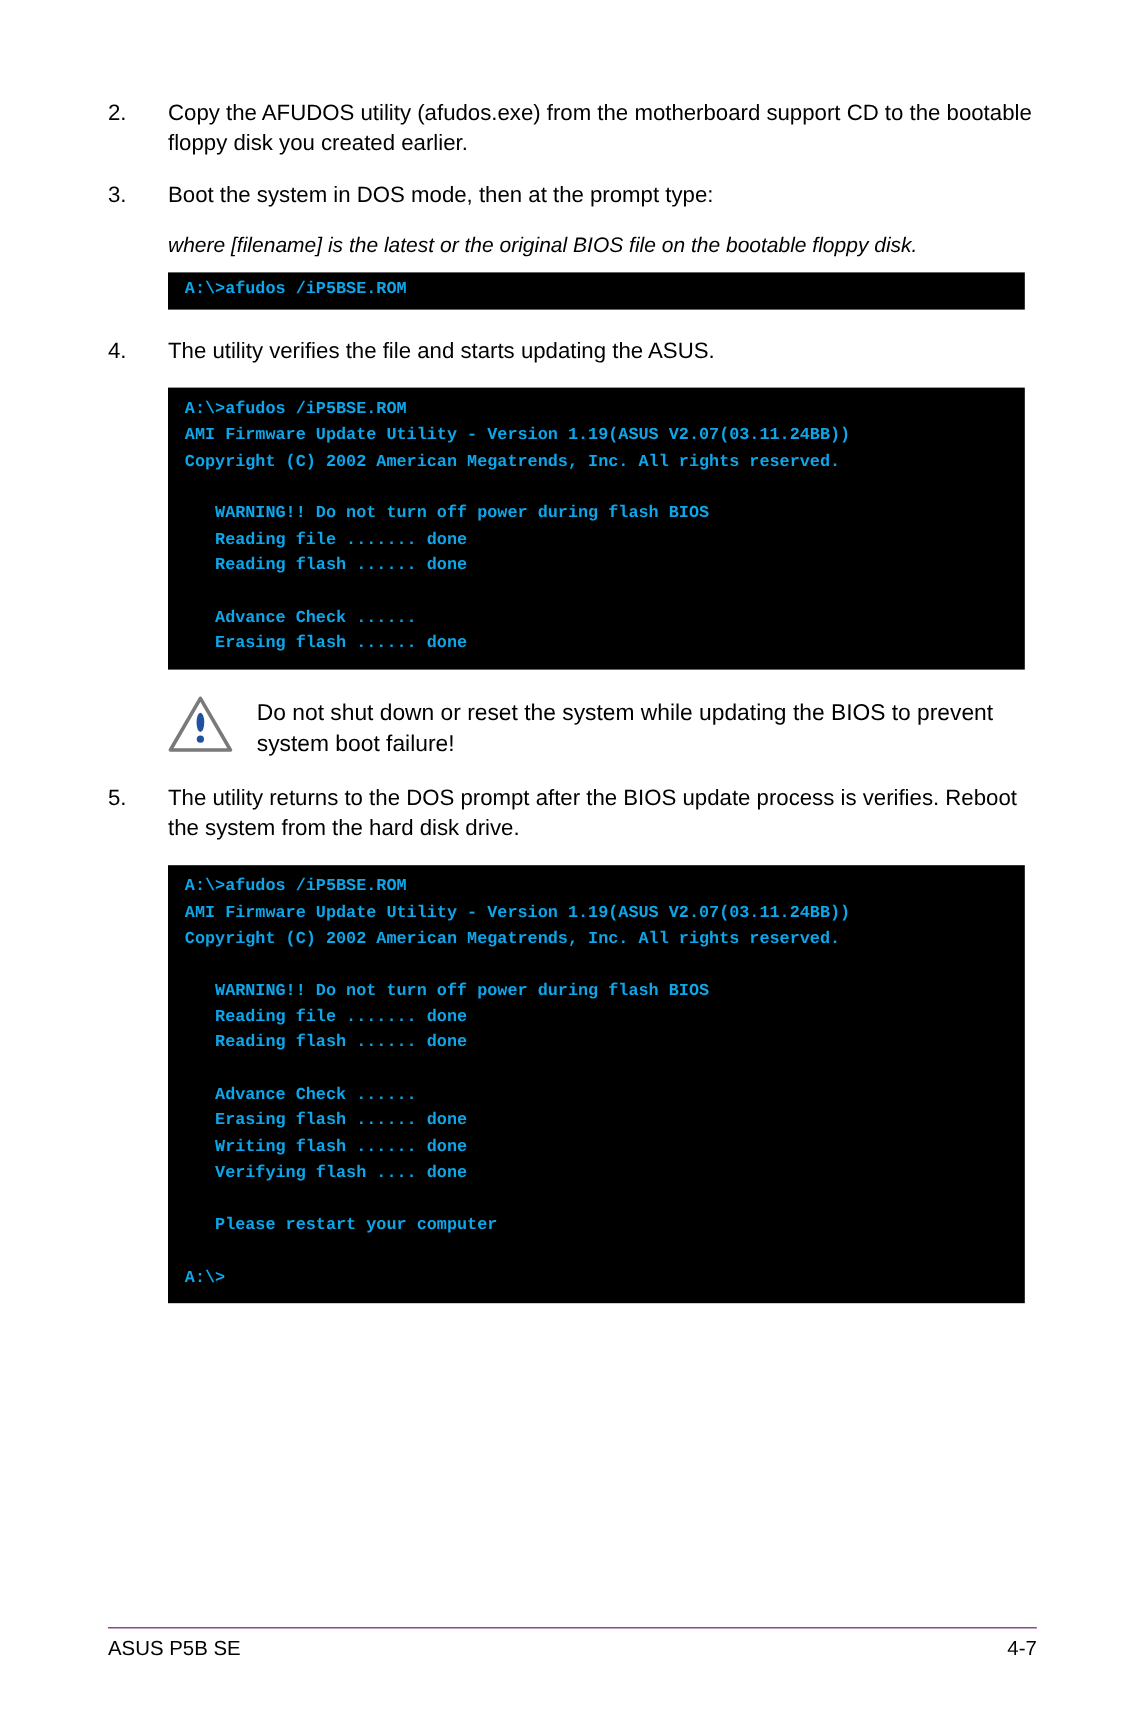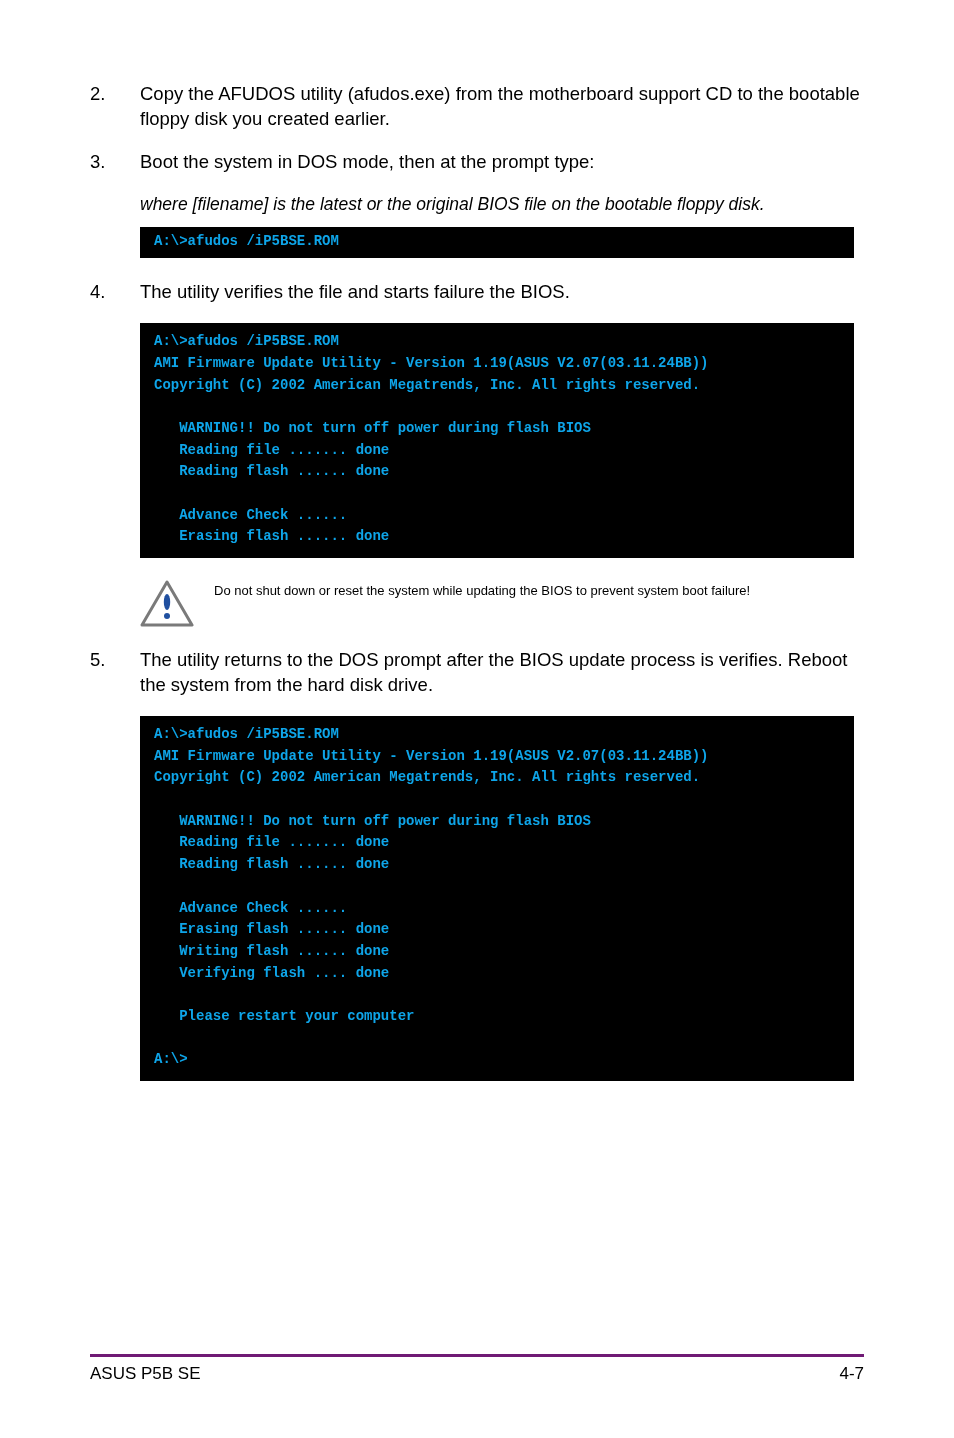--- a/index.html
+++ b/index.html
@@ -59,28 +59,28 @@
     margin: 6px 0 20px 50px;
     gap: 20px;
   }
   .callout-icon {
     flex: 0 0 54px;
     height: 48px;
   }
   .callout-text {
     flex: 1;
     padding-top: 2px;
-    font-size: 13px;
+    font-size: 19px;
   }
   .footer {
     position: absolute;
     bottom: 52px;
     left: 90px;
     right: 90px;
-    border-top: 3px solid #701a75;
+    border-top: 1px solid #701a75;
     padding-top: 6px;
     display: flex;
     justify-content: space-between;
     font-size: 17px;
     color: #000;
   }
 </style>
 </head>
 <body>
 
@@ -95,21 +95,21 @@
     <span>Boot the system in DOS mode, then at the prompt type:</span>
   </div>
 </div>
 
 <div class="note-after">where [filename] is the latest or the original BIOS file on the bootable floppy disk.</div>
 
 <div class="term small">A:\&gt;afudos /iP5BSE.ROM</div>
 
 <div class="step">
   <div class="step-num">4.</div>
-  <div class="step-body">The utility verifies the file and starts failure the BIOS.</div>
+  <div class="step-body">The utility verifies the file and starts updating the ASUS.</div>
 </div>
 
 <div class="term">A:\&gt;afudos /iP5BSE.ROM
 AMI Firmware Update Utility - Version 1.19(ASUS V2.07(03.11.24BB))
 Copyright (C) 2002 American Megatrends, Inc. All rights reserved.
 
    WARNING!! Do not turn off power during flash BIOS
    Reading file ....... done
    Reading flash ...... done
 

